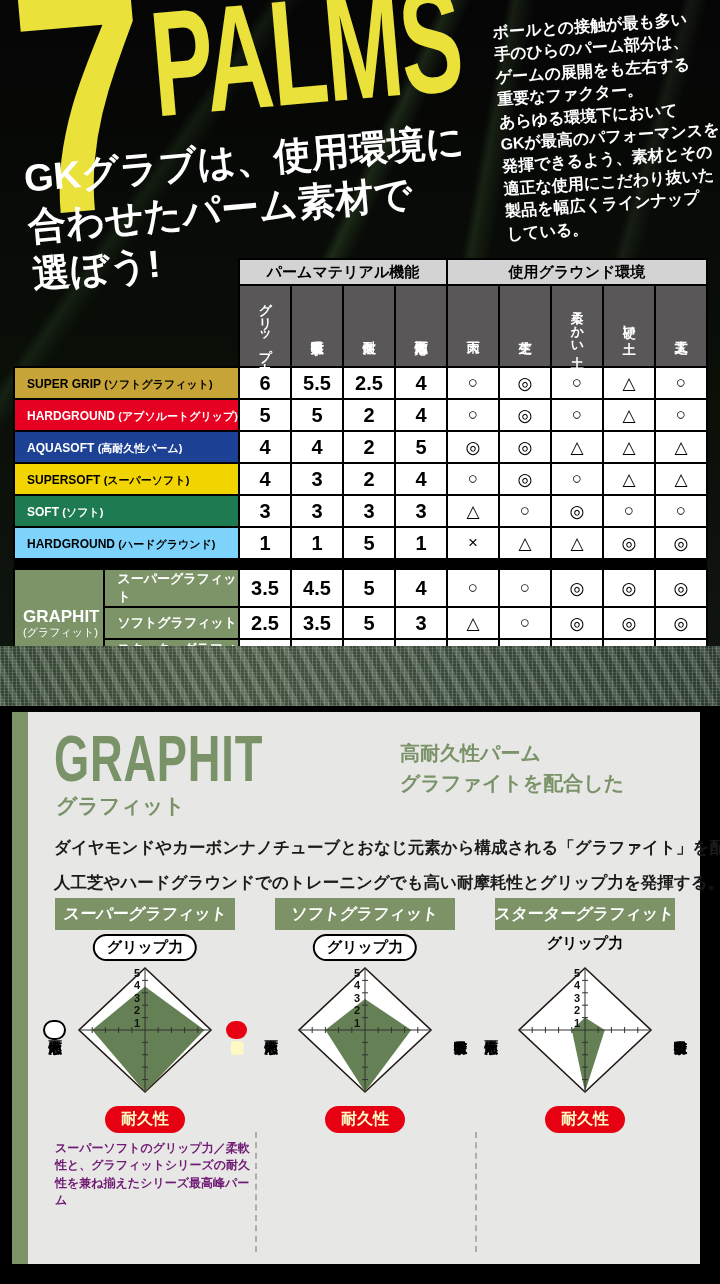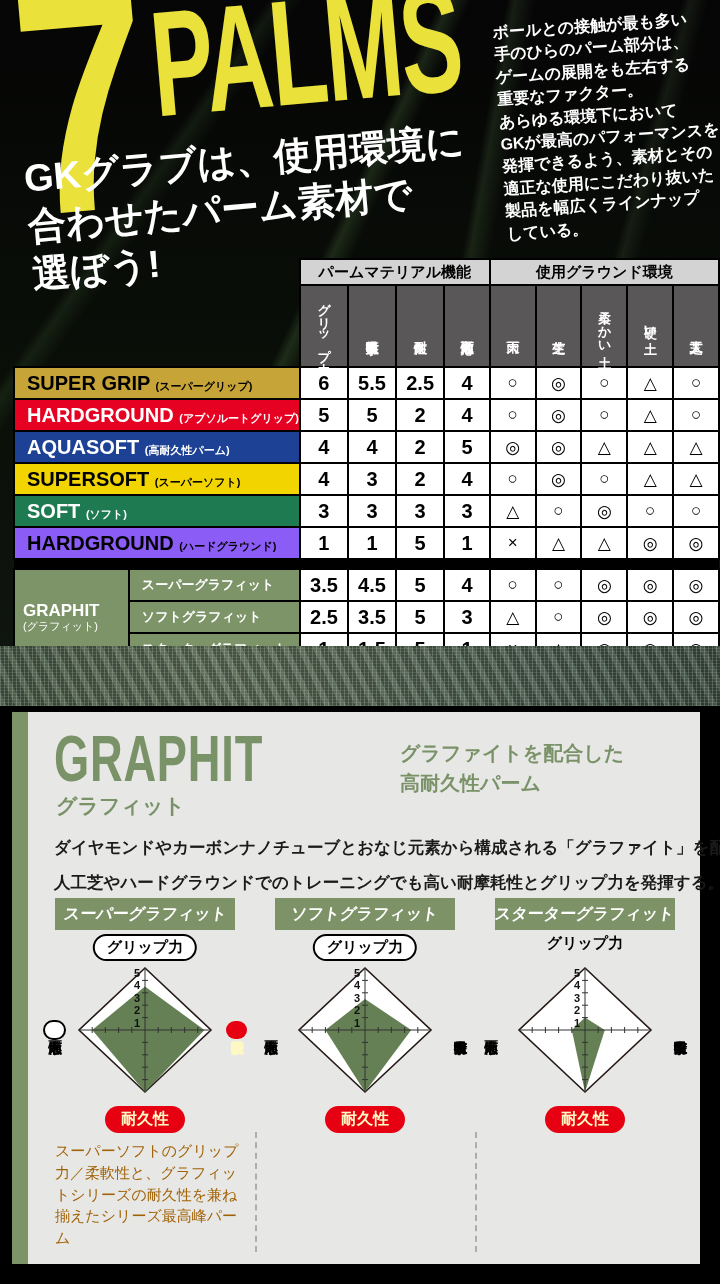--- a/index.html
+++ b/index.html
@@ -25,21 +25,21 @@
          color:#fff;font-weight:bold;font-size:16px;line-height:1.4;white-space:nowrap;}
   
   .spec{position:absolute;left:13px;top:258px;border-collapse:collapse;table-layout:fixed;}
   .spec td{border:2px solid #000;padding:0;}
   .spec td.blank{border:none;background:transparent;}
   .spec td.ghead{background:#d3d3d4;color:#000;font-size:15px;font-weight:bold;text-align:center;height:24px;}
   .spec td.chead{background:#595757;height:80px;text-align:center;vertical-align:middle;}
   .spec td.chead span{writing-mode:vertical-rl;text-orientation:upright;color:#fff;font-size:13px;
                       font-weight:bold;line-height:1.05;display:inline-block;max-height:76px;}
   .spec td.rlabel{height:30px;padding-left:12px;font-weight:bold;white-space:nowrap;vertical-align:middle;}
-  .spec .nm{font-size:20px;}
+  .spec .nm{font-size:12px;}
   .spec .kn{font-size:11px;}
   .spec td.val{background:#fff;color:#000;text-align:center;font-size:20px;font-weight:bold;height:30px;vertical-align:middle;}
   .spec td.val.sym{font-size:17px;font-weight:normal;}
   .spec td.sep{border:none;background:#000;height:8px;}
   .spec td.glabel{color:#fff;padding-left:8px;font-weight:bold;line-height:1.15;vertical-align:middle;}
   .spec td.glabel .nm{font-size:17px;}
   .spec td.glabel .kn{font-size:11px;font-weight:normal;}
   .spec td.sublabel{color:#fff;font-size:13px;font-weight:bold;padding-left:12px;vertical-align:middle;}
   
   .crowd{position:absolute;left:0;top:646px;width:720px;height:60px;
@@ -68,21 +68,21 @@
   .axl.t{left:50%;top:-2px;transform:translateX(-50%);font-size:15px;}
   .axl.b{left:50%;top:170px;transform:translateX(-50%);font-size:16px;}
   .axl.l{left:-12px;top:94px;transform:translateY(-50%);}
   .axl.r{right:-12px;top:94px;transform:translateY(-50%);}
   .axl.vert{writing-mode:vertical-rl;text-orientation:upright;font-size:13.5px;line-height:1.1;}
   .axl.outline{background:#fff;border:2px solid #000;border-radius:15px;padding:2px 12px;}
   .axl.l.outline,.axl.r.outline{padding:8px 2px;border-radius:13px;}
   .axl.red{background:#e60012;color:#fef9c3;border:none;border-radius:15px;padding:3px 16px;}
   .axl.l.red,.axl.r.red{padding:9px 3px;border-radius:13px;}
   .axl.plain{background:transparent;border:none;padding:0;}
-  .pdesc{position:absolute;left:0;top:242px;width:196px;color:#a16207;font-size:15px;font-weight:normal;
+  .pdesc{position:absolute;left:0;top:242px;width:196px;color:#701a75;font-size:12px;font-weight:bold;
          line-height:1.45;}
   .vsep{position:absolute;top:420px;height:120px;width:0;border-left:2px dashed #adadad;}
 </style>
 </head>
 <body>
 
 <div class="page">
   <section class="top">
     <div class="logo">
       <span class="seven">7</span>
@@ -131,21 +131,21 @@
             <td class="chead"><span>衝撃吸収力</span></td>
             <td class="chead"><span>耐久性</span></td>
             <td class="chead"><span>雨天順応性</span></td>
             <td class="chead"><span>雨天</span></td>
             <td class="chead"><span>芝生</span></td>
             <td class="chead"><span>柔らかい土</span></td>
             <td class="chead"><span>硬い土</span></td>
             <td class="chead"><span>人工芝</span></td>
           </tr>
           <tr>
-            <td class="rlabel" colspan="2" style="background: rgb(199, 164, 55); color: rgb(0, 0, 0);"><span class="nm">SUPER GRIP </span><span class="kn">(スーパーグリップ)</span></td>
+            <td class="rlabel" colspan="2" style="background: rgb(199, 164, 55); color: rgb(0, 0, 0);"><span class="nm">SUPER GRIP </span><span class="kn">(ソフトグラフィット)</span></td>
             <td class="val">6</td>
             <td class="val">5.5</td>
             <td class="val">2.5</td>
             <td class="val">4</td>
             <td class="val sym">○</td>
             <td class="val sym">◎</td>
             <td class="val sym">○</td>
             <td class="val sym">△</td>
             <td class="val sym">○</td>
           </tr>
@@ -191,21 +191,21 @@
             <td class="val">3</td>
             <td class="val">3</td>
             <td class="val">3</td>
             <td class="val sym">△</td>
             <td class="val sym">○</td>
             <td class="val sym">◎</td>
             <td class="val sym">○</td>
             <td class="val sym">○</td>
           </tr>
           <tr>
-            <td class="rlabel" colspan="2" style="background: #8b5cf6; color: rgb(0, 0, 0);"><span class="nm">HARDGROUND </span><span class="kn">(ハードグラウンド)</span></td>
+            <td class="rlabel" colspan="2" style="background: #7dd3fc; color: rgb(0, 0, 0);"><span class="nm">HARDGROUND </span><span class="kn">(ハードグラウンド)</span></td>
             <td class="val">1</td>
             <td class="val">1</td>
             <td class="val">5</td>
             <td class="val">1</td>
             <td class="val sym">×</td>
             <td class="val sym">△</td>
             <td class="val sym">△</td>
             <td class="val sym">◎</td>
             <td class="val sym">◎</td>
           </tr>
@@ -256,22 +256,22 @@
       </table>
     <div class="crowd"></div>
   </section>
 
   <section class="bottom">
     <div class="gbar"></div>
     <div class="panel">
       <div class="g-title">GRAPHIT</div>
       <div class="g-kana">グラフィット</div>
       <div class="g-sub">
+        <div>高耐久性パーム</div>
         <div>グラファイトを配合した</div>
-        <div>高耐久性パーム</div>
       </div>
       <div class="g-body">
         <div>ダイヤモンドやカーボンナノチューブとおなじ元素から構成される「グラファイト」を配合し、</div>
         <div>人工芝やハードグラウンドでのトレーニングでも高い耐摩耗性とグリップ力を発揮する。</div>
       </div>
 
       <div class="pcol" style="left:27px">
         <div class="pbar">
             <span>スーパーグラフィット</span>
           </div>

